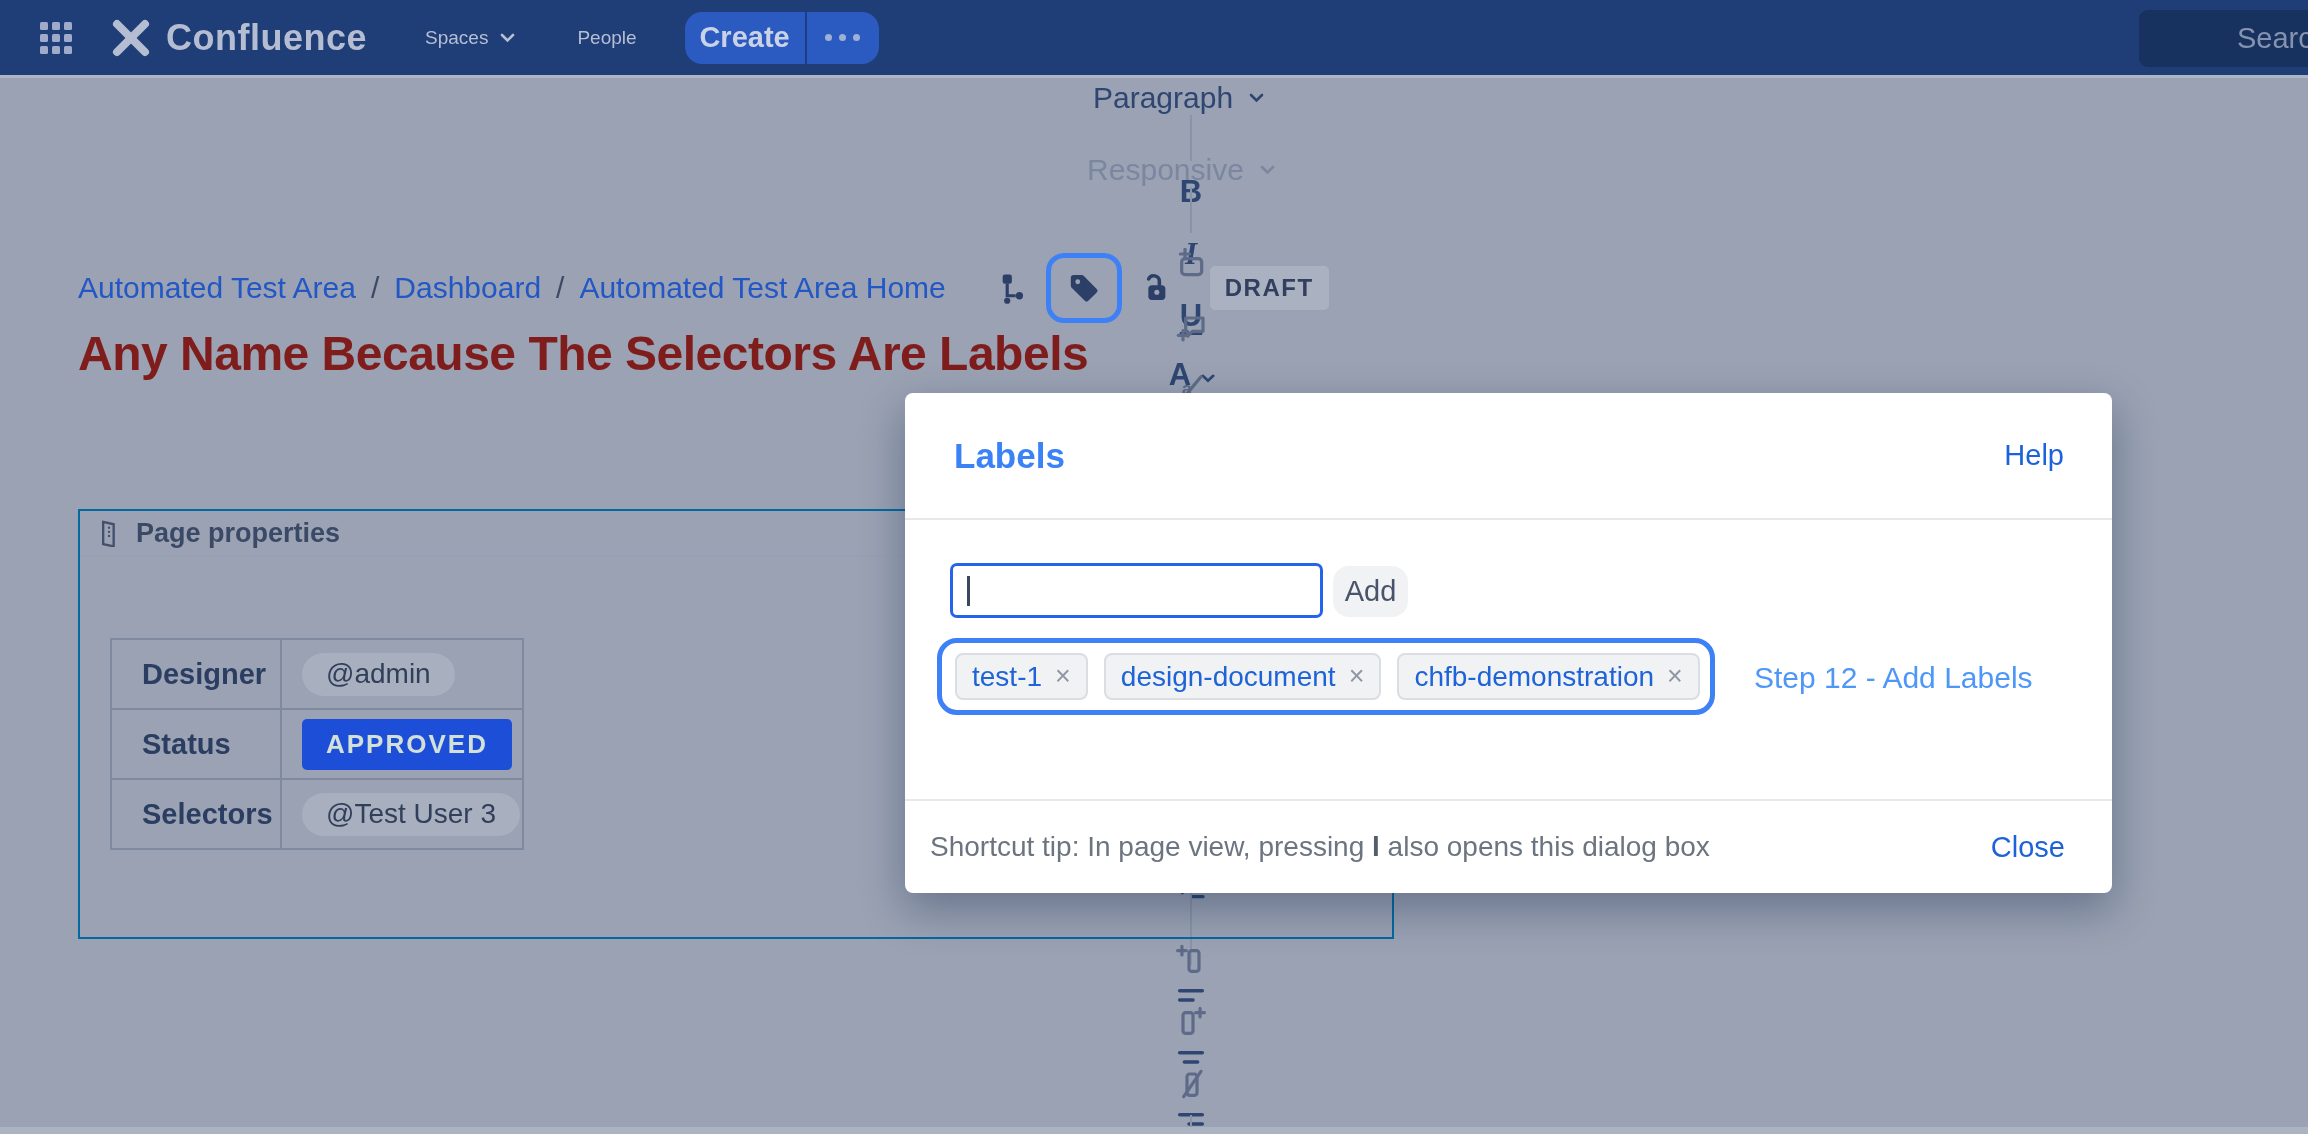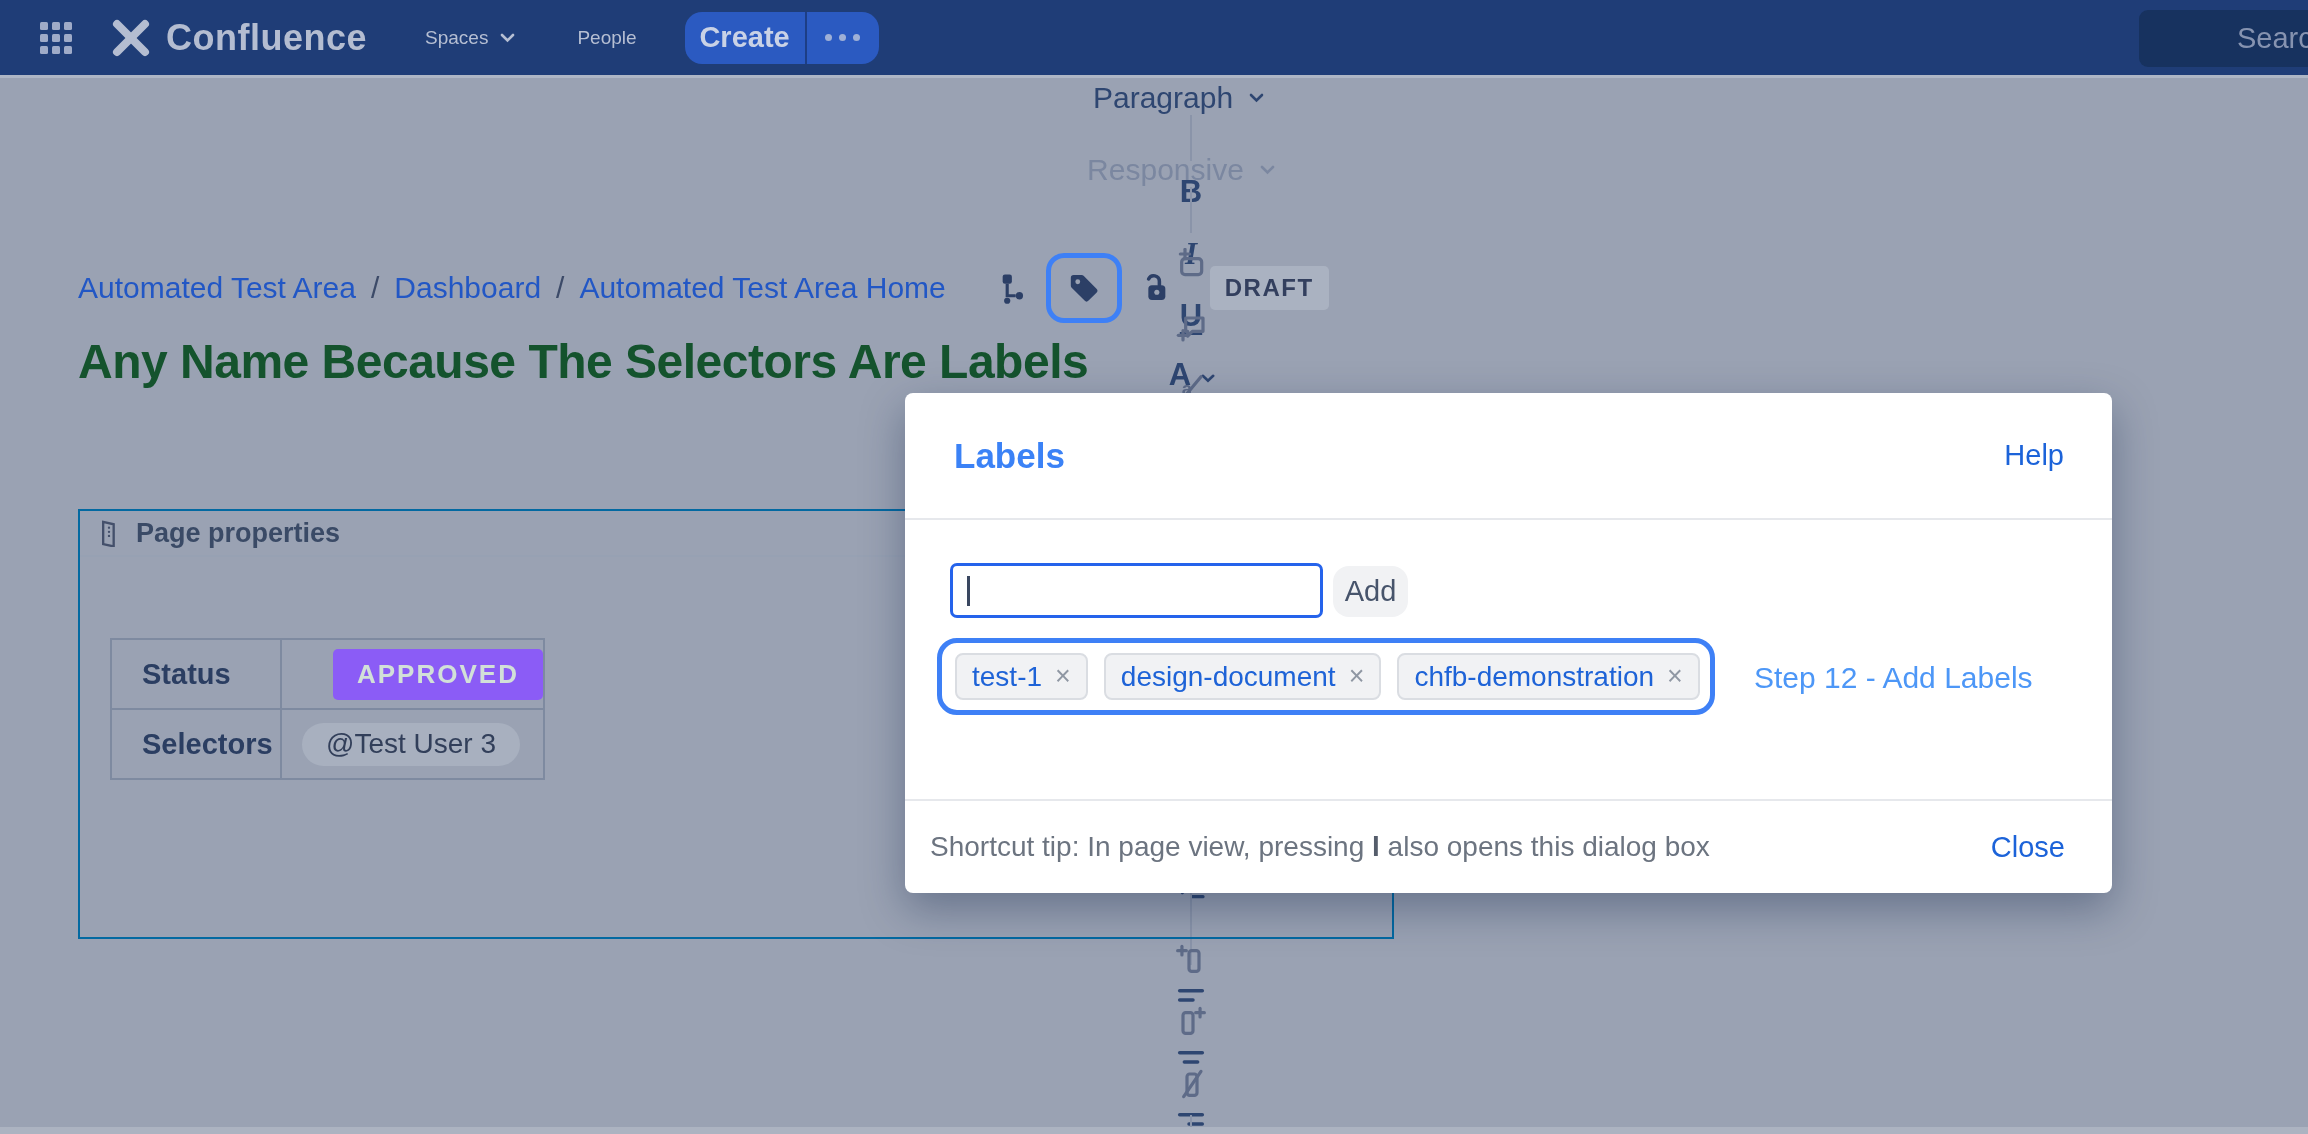--- a/index.html
+++ b/index.html
@@ -55,32 +55,32 @@
   
   .crumbs { position:absolute; top:252px; left:78px; height:72px; display:flex; align-items:center; font-size:30px; }
   .crumb-link { color:#2257C5; }
   .crumb-sep { color:#3C4A68; margin:0 15px; }
   .crumb-icons { display:flex; align-items:center; margin-left:42px; }
   .icon-btn { display:flex; align-items:center; justify-content:center; color:#2C3F66; width:52px; height:52px; }
   .tag-ring { width:76px; height:70px; border:5px solid #3E80F6; border-radius:18px; display:flex; align-items:center; justify-content:center; color:#2C3F66; margin:0 6px; }
   .draft-badge { margin-left:30px; background:#AAB2C1; color:#333F5E; font-weight:bold; font-size:24px; letter-spacing:1.5px; padding:8px 15px; border-radius:5px; }
 
   
-  .page-title { position:absolute; top:334px; left:78px; font-size:48px; font-weight:600; color:#14532d; letter-spacing:-0.5px; }
+  .page-title { position:absolute; top:326px; left:78px; font-size:48px; font-weight:600; color:#7f1d1d; letter-spacing:-0.5px; }
 
   
   .panel { position:absolute; left:78px; top:509px; width:1316px; height:430px; border:2px solid #0369a1; }
   .panel-head { height:46px; display:flex; align-items:center; gap:13px; padding-left:15px; border-bottom:2px solid #97A1B3; color:#3A4A66; }
   .panel-title { font-size:27px; font-weight:bold; }
   .prop-table { position:absolute; left:30px; top:127px; border-collapse:collapse; }
   .prop-table td { border:2px solid #7E8AA0; height:70px; }
   td.prop-label { width:170px; font-weight:bold; font-size:29px; color:#2B3E62; padding-left:30px; }
   td.prop-value { width:242px; padding-left:20px; }
   .user-pill { display:inline-flex; align-items:center; background:#A8B0BF; border-radius:22px; height:43px; padding:0 24px; font-size:28px; color:#323F5A; }
-  .status-badge { display:inline-block; background:#8b5cf6; color:#D2E0D8; font-weight:bold; font-size:26px; letter-spacing:2px; padding:10px 24px; border-radius:5px;margin-left:31px; }
+  .status-badge { display:inline-block; background:#1d4ed8; color:#D2E0D8; font-weight:bold; font-size:26px; letter-spacing:2px; padding:10px 24px; border-radius:5px; }
 
   
   .dialog { position:absolute; left:905px; top:393px; width:1207px; height:500px; background:#FFFFFF; border-radius:8px; box-shadow:0 16px 44px rgba(9,30,66,0.35); }
   .dlg-head { height:127px; display:flex; align-items:center; justify-content:space-between; padding:0 48px 0 49px; border-bottom:2px solid #E6E8EC; }
   .dlg-title { font-size:35px; font-weight:bold; color:#3b82f6; }
   .link-blue { font-size:29px; color:#1C63D9; }
   .dlg-body { position:relative; height:279px; }
   .label-input { position:absolute; left:45px; top:43px; width:373px; height:55px; border:3.5px solid #2563EB; border-radius:7px; font-size:28px; padding:0 16px; color:#2B3A55; background:#fff; font-family:"Liberation Sans", sans-serif; outline:none; }
   .caret { position:absolute; left:62px; top:56px; width:3px; height:30px; background:#3A4760; animation:blink 1.1s steps(1) infinite; }
   @keyframes blink { 50% { opacity:0; } }
@@ -594,20 +594,24 @@
             <circle cx="12" cy="11" r="1"></circle>
             <circle cx="12" cy="14.5" r="1"></circle>
           </g>
         </svg>
       </span>
     <span class="panel-title">Page properties</span>
   </div>
   <table class="prop-table">
     <tbody>
       <tr>
+        <td class="prop-label">Designer</td>
+        <td class="prop-value"><span class="user-pill">@admin</span></td>
+      </tr>
+      <tr>
         <td class="prop-label">Status</td>
         <td class="prop-value"><span class="status-badge">APPROVED</span></td>
       </tr>
       <tr>
         <td class="prop-label">Selectors</td>
         <td class="prop-value"><span class="user-pill">@Test User 3</span></td>
       </tr>
     </tbody>
   </table>
 </section>

